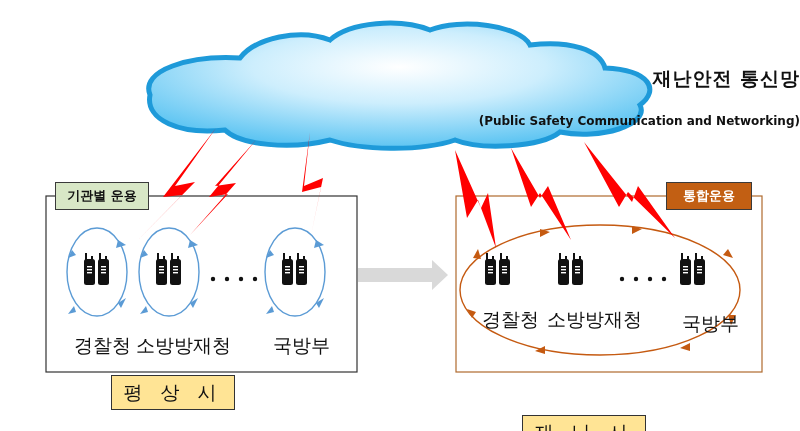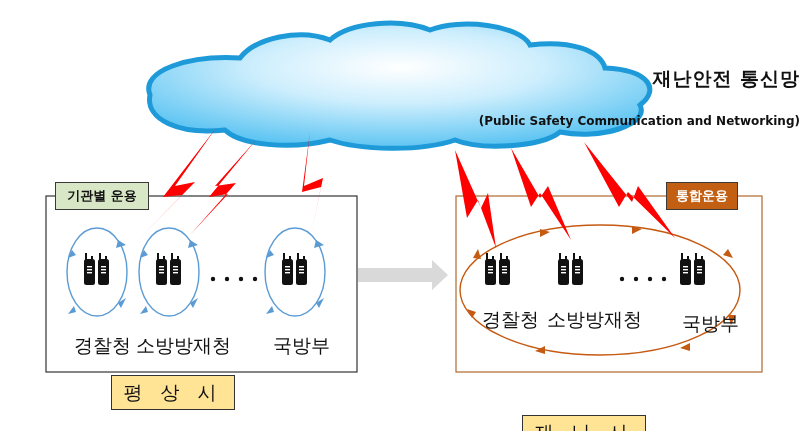--- a/index.html
+++ b/index.html
@@ -8,21 +8,21 @@
   #stage { position: absolute; left: 0; top: 0; }
   .lbl { position: absolute; white-space: nowrap; color: #111; }
   .cloud-title { left: 0; width: 800px; text-align: right; top: 66px;
                  font-size: 19px; font-weight: bold; letter-spacing: 1px; }
   .cloud-sub { left: 0; width: 800px; text-align: right; top: 94px;
                font-size: 12px; font-weight: bold; margin-top: 20px; }
   .tag { position: absolute; font-weight: bold; font-size: 13px; text-align: center;
          line-height: 26px; box-sizing: border-box; }
   .tag-left { left: 55px; top: 182px; width: 94px; height: 28px;
               background: #d8e7c6; border: 1.5px solid #3a3a3a; color: #111; }
-  .tag-right { left: 666px; top: 182px; width: 72px; height: 28px;
+  .tag-right { left: 666px; top: 182px; width: 86px; height: 28px;
                background: #c25f13; border: 1.5px solid #3a3a3a; color: #fff; }
   .org { font-size: 19px; }
   .phase { position: absolute; top: 375px; height: 35px; background: #ffe495;
            border: 1px solid #333; box-sizing: border-box; text-align: center;
            line-height: 33px; font-size: 19px; letter-spacing: 6px; color: #111; }
   .phase-left { left: 111px; width: 124px; }
   .phase-right { left: 522px; width: 124px; margin-top: 40px; }
 </style>
 </head>
 <body>

